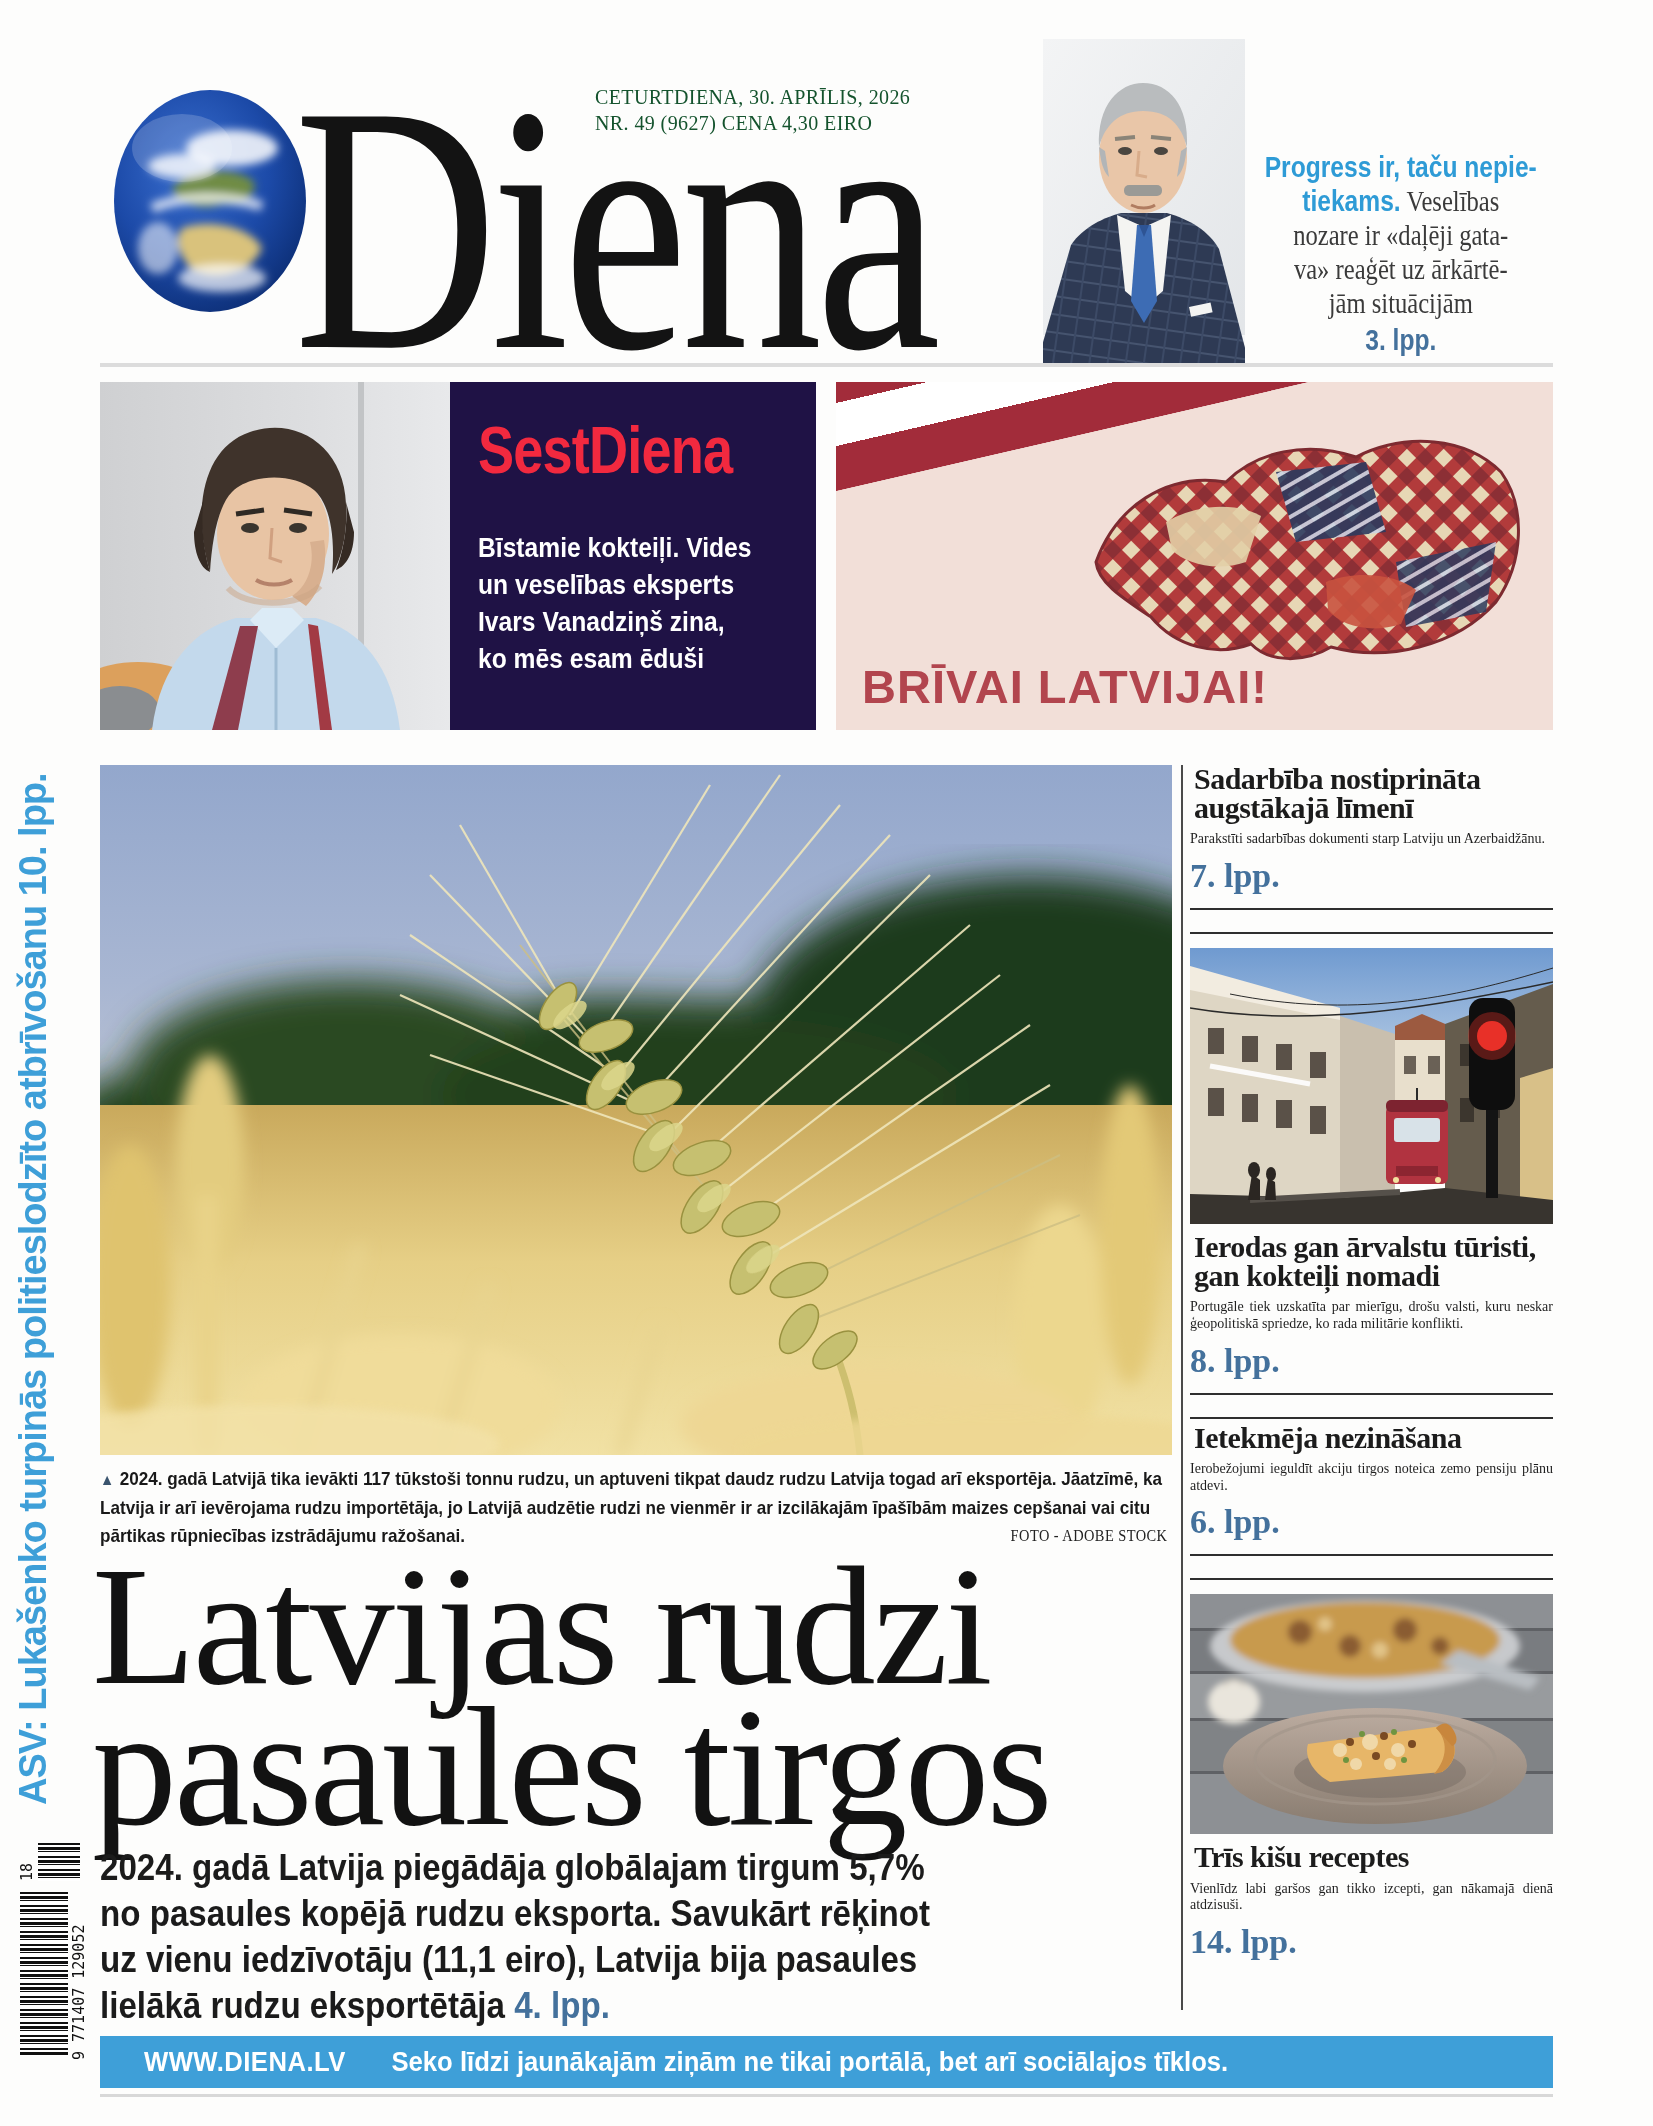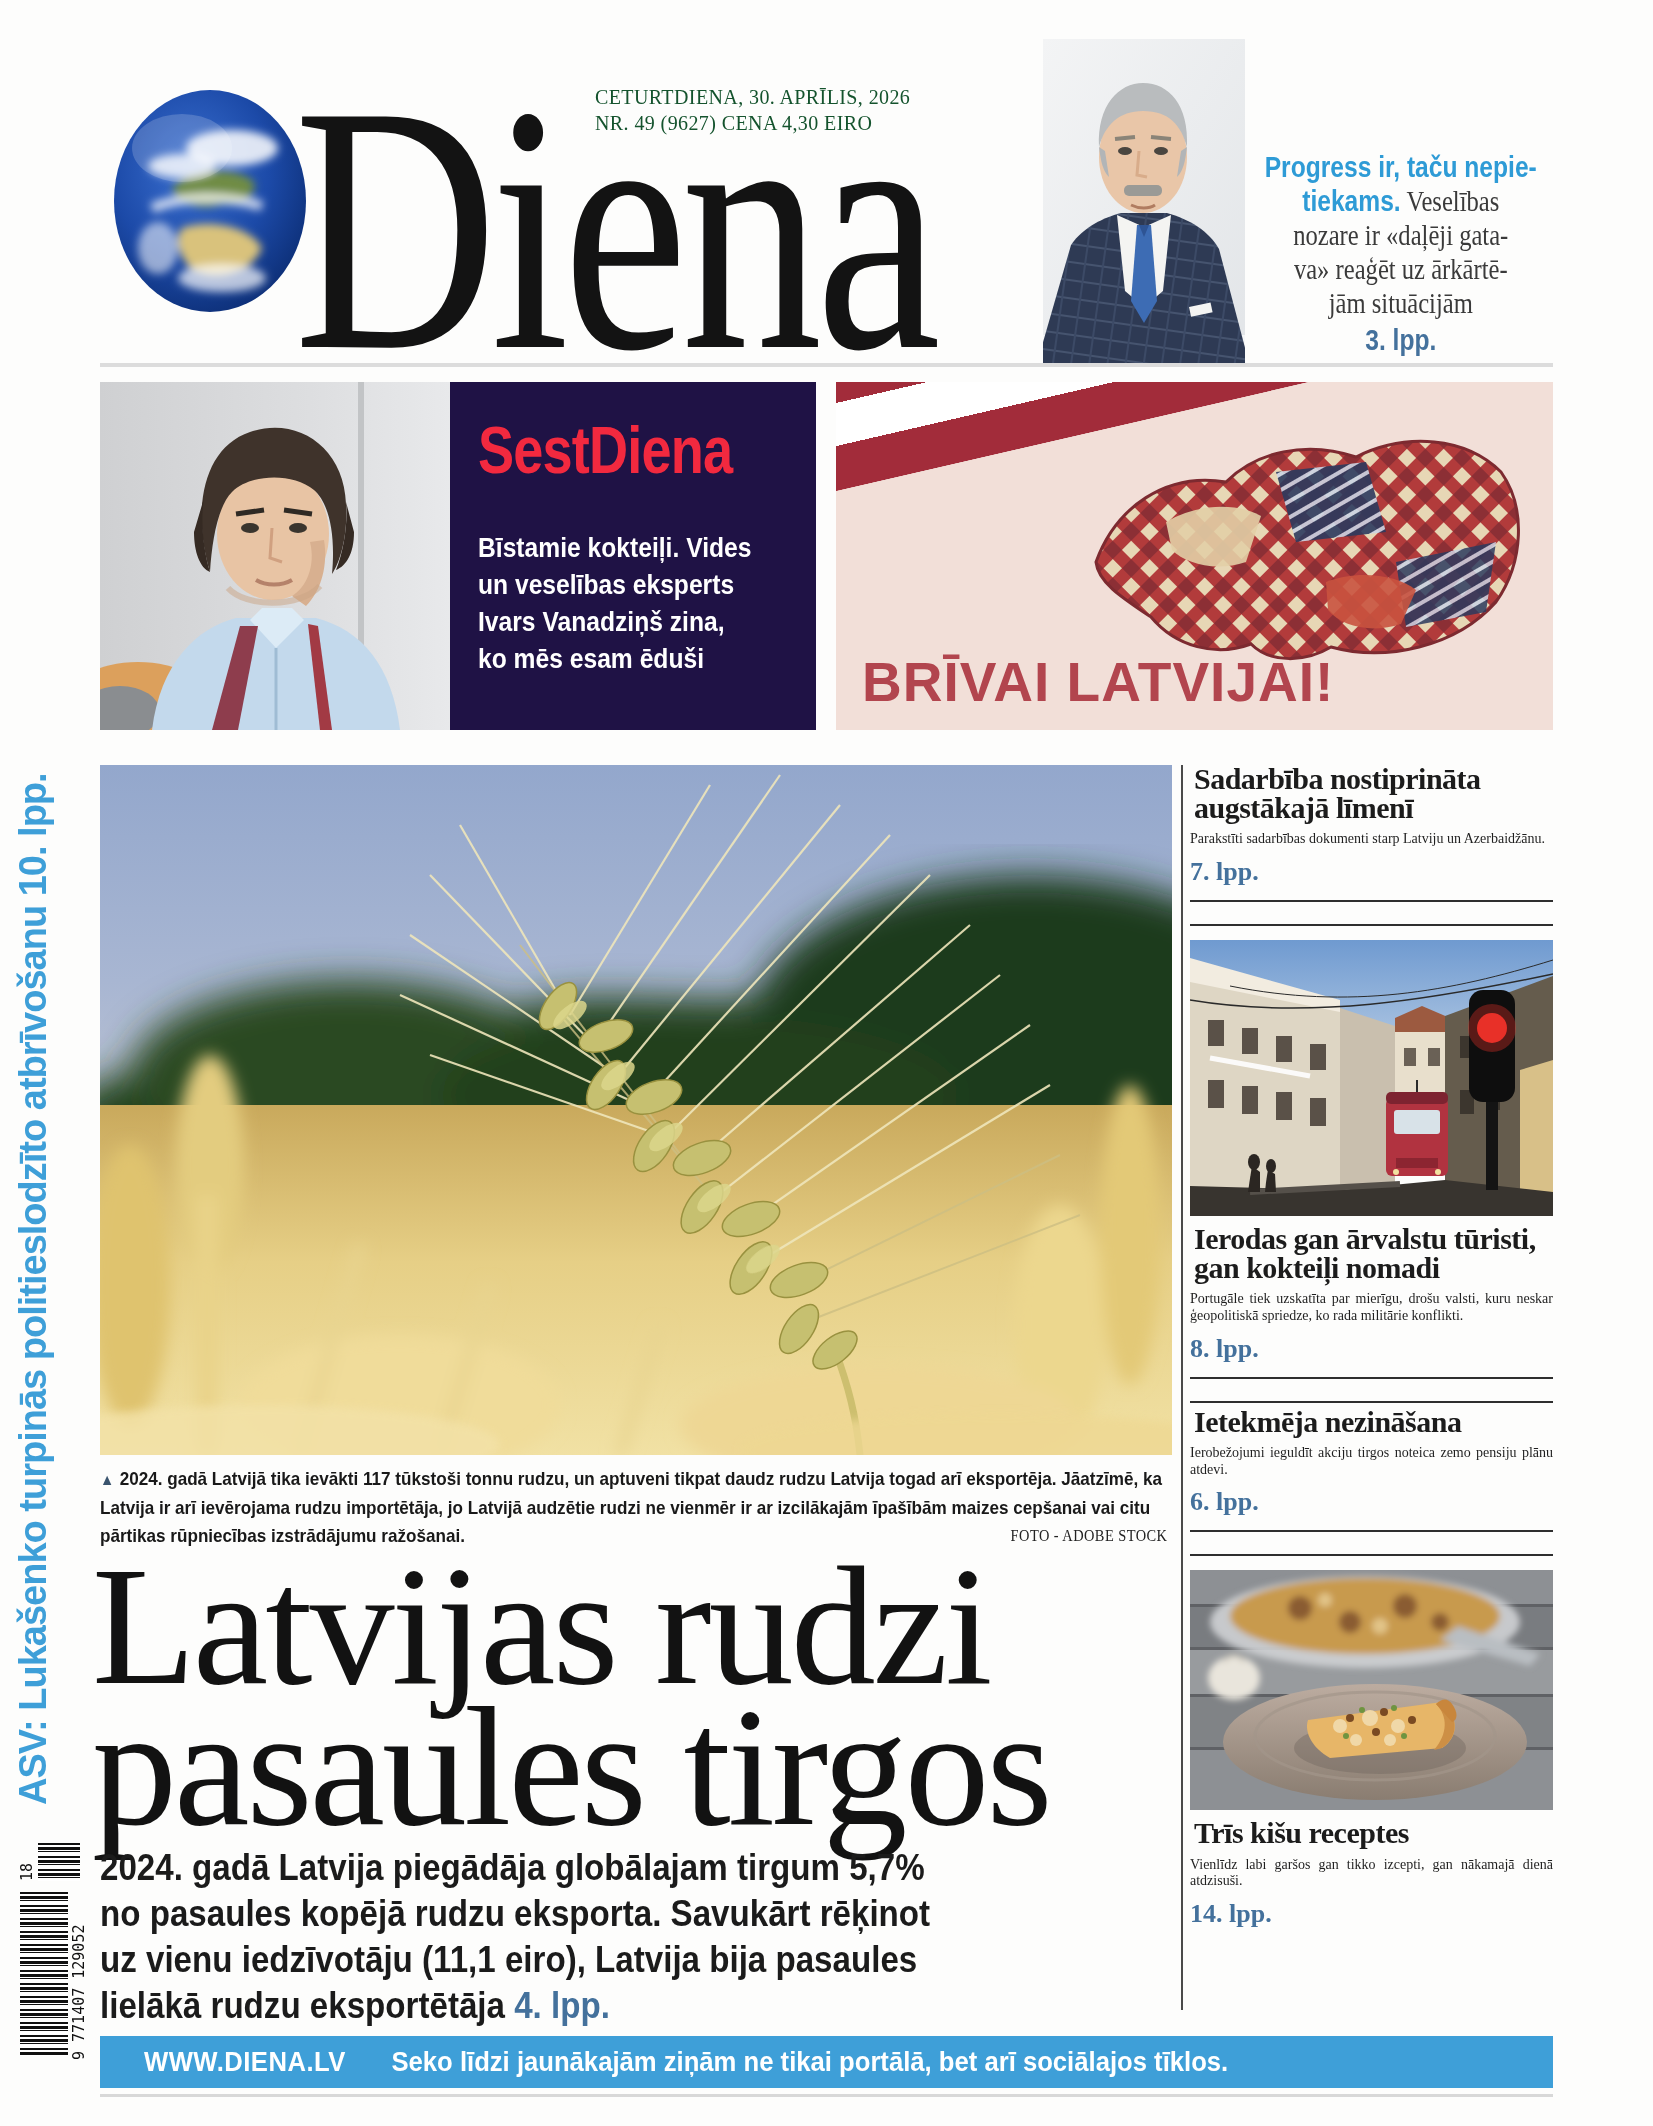--- a/index.html
+++ b/index.html
@@ -29,21 +29,21 @@
   .sest-text{margin-top:42px;font-family:"Liberation Sans",sans-serif;font-weight:bold;
         font-size:28px;line-height:1.32;color:#ffffff;transform:scaleX(0.88);transform-origin:0 0;
         white-space:nowrap;}
   .banner{position:absolute;left:836px;top:382px;width:717px;height:348px;background:#f2dfd8;overflow:hidden;}
   .flagstroke{position:absolute;left:-70px;top:-10px;width:780px;height:132px;
         background:linear-gradient(#a22c3a 0 46px,#ffffff 46px 88px,#a22c3a 88px 132px);
         transform:rotate(-13deg);transform-origin:0 0;
         clip-path:polygon(0 0,97% 4%,100% 42%,95% 100%,0 100%);}
   .latvia-shape{position:absolute;left:240px;top:30px;width:470px;height:280px;}
   .banner-title{position:absolute;left:26px;bottom:16px;font-family:"Liberation Sans",sans-serif;
-        font-weight:bold;font-size:55px;letter-spacing:1px;color:#b2454e;}
+        font-weight:bold;font-size:47px;letter-spacing:1px;color:#b2454e;}
 
   
   .vertical-teaser{position:absolute;left:12px;top:553px;height:1252px;
         writing-mode:vertical-rl;transform:rotate(180deg);
         font-family:"Liberation Sans",sans-serif;font-weight:bold;font-size:38px;
         color:#3e9fd8;white-space:nowrap;letter-spacing:-1px;}
   .bc{position:absolute;}
   .bc .bars{background:repeating-linear-gradient(to bottom,#101010 0 2px,#ffffff 2px 4px,
         #101010 4px 7px,#ffffff 7px 8px,#101010 8px 9px,#ffffff 9px 13px);}
   .bc .digits{position:absolute;writing-mode:vertical-rl;transform:rotate(180deg);
@@ -64,21 +64,21 @@
         font-size:36px;line-height:46px;color:#1b1b1b;white-space:nowrap;}
   .lead .pg{color:#44719c;}
 
   
   .divider{position:absolute;left:1181px;top:765px;width:2px;height:1245px;background:#4a4a4a;}
   .rightcol{position:absolute;left:1190px;top:760px;width:363px;}
   .rightcol h3{margin:4px;font-family:"Liberation Serif",serif;font-weight:bold;font-size:30px;
         line-height:0.97;letter-spacing:-0.5px;color:#1c1c1c;}
   .rightcol p{margin:9px 0 0;font-size:14px;line-height:1.2;text-align:justify;color:#1f1f1f;}
   .rightcol .pageref{margin-top:9px;font-family:"Liberation Serif",serif;font-weight:bold;
-        font-size:26px;color:#44719c;}
+        font-size:34px;color:#44719c;}
   .rules{margin-top:13px;height:22px;border-top:2px solid #2e2e2e;border-bottom:2px solid #2e2e2e;}
   .sbphoto{margin-top:14px;width:363px;overflow:hidden;}
   .mt{margin-top:13px;}
 
   
   .footbar{position:absolute;left:100px;top:2036px;width:1453px;height:52px;background:#3e9fd8;
         display:flex;align-items:center;box-sizing:border-box;padding-left:44px;}
   .footbar .inner{transform:scaleX(0.95);transform-origin:0 0;white-space:nowrap;
         font-family:"Liberation Sans",sans-serif;font-weight:bold;font-size:27px;color:#ffffff;}
   .footbar .site{letter-spacing:0.5px;margin-right:48px;}

